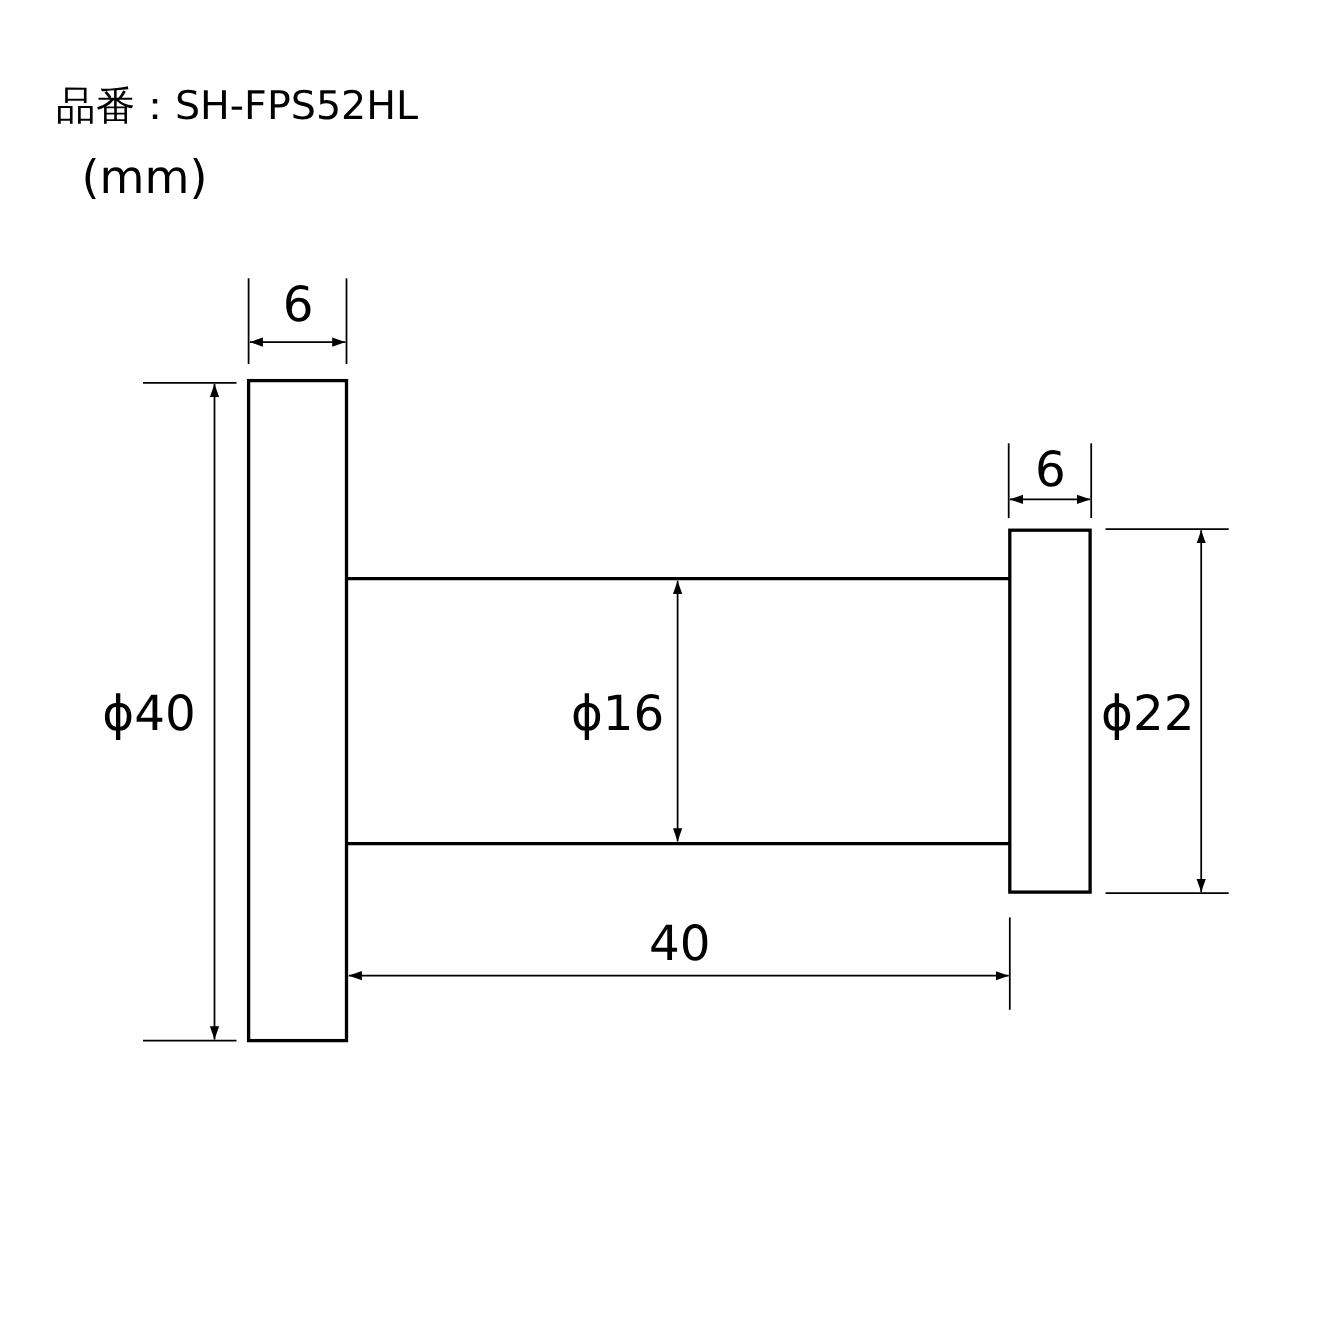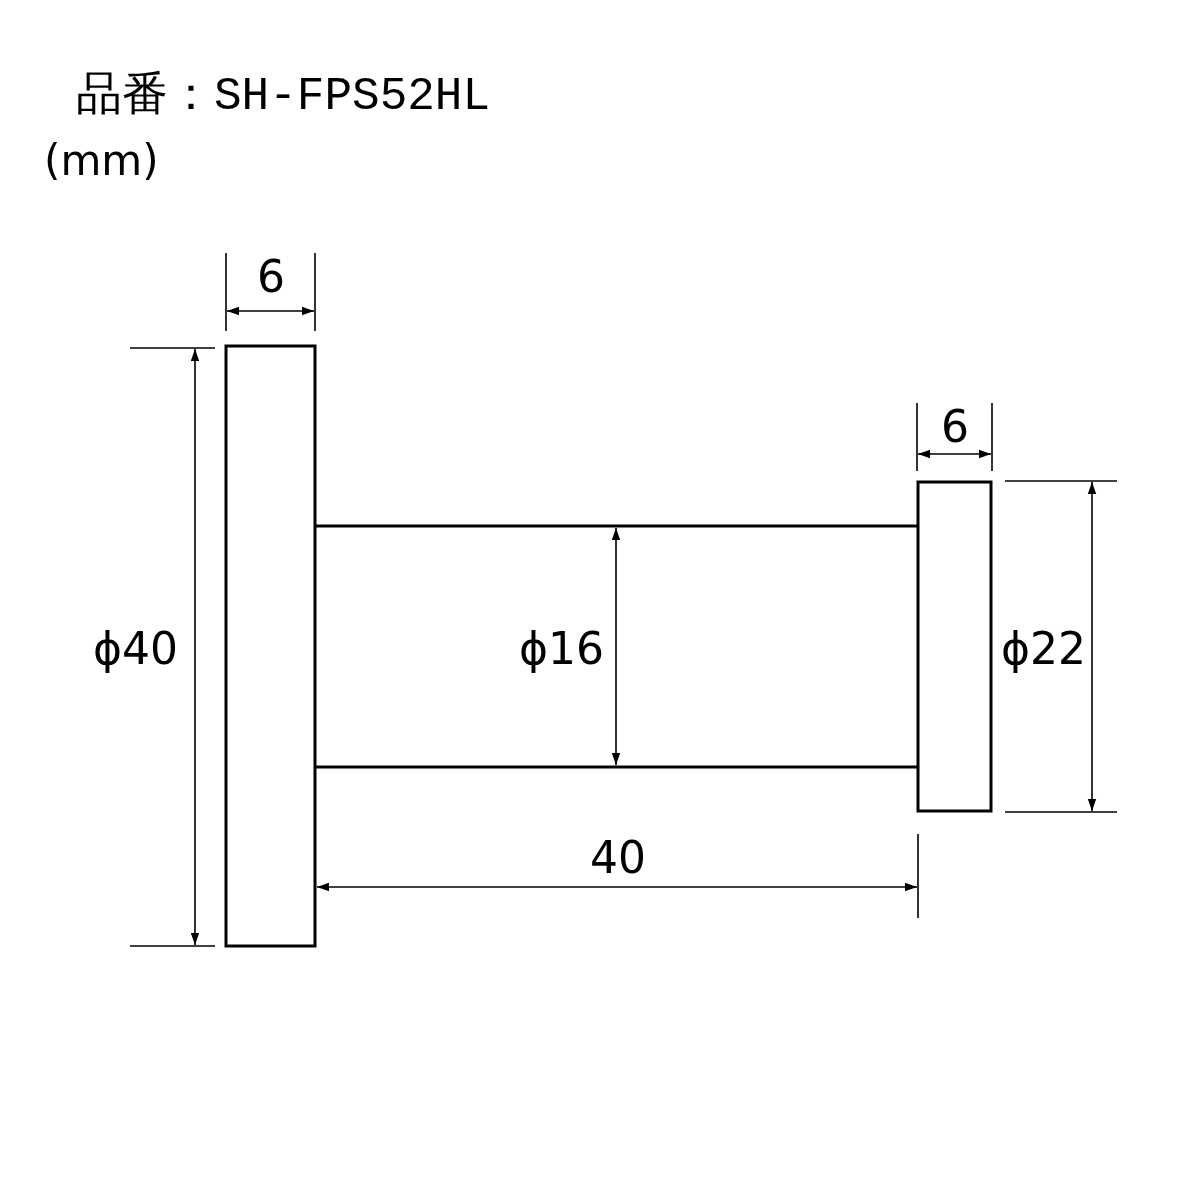--- a/index.html
+++ b/index.html
@@ -1,19 +1,19 @@
 <!DOCTYPE html>
 <html><head>
   <meta charset="utf-8">
   <style>
     html, body { margin: 0; padding: 0; background: #ffffff; }
     body { width: 1200px; height: 1200px; position: relative; overflow: hidden;
            font-family: "DejaVu Sans", "Liberation Sans", sans-serif; color: #000; }
-    .title { position: absolute; left: 76px; top: 72px; font-size: 46px; line-height: 50px; letter-spacing: 0px; font-family: Liberation Mono, monospace; }
-    .unit { position: absolute; left: 44px; top: 136px; font-size: 42px; line-height: 50px; }
+    .title { position: absolute; left: 51px; top: 72px; font-size: 36px; line-height: 50px; letter-spacing: 0px; }
+    .unit { position: absolute; left: 74px; top: 136px; font-size: 42px; line-height: 50px; }
     svg { position: absolute; left: 0; top: 0; }
     .dimtext { font-family: "DejaVu Sans", "Liberation Sans", sans-serif; font-size: 44px; fill: #000; }
   </style>
 </head>
 <body>
 
 <div class="title">品番：SH-FPS52HL</div>
 <div class="unit">(mm)</div>
 
 <svg width="1200" height="1200" viewBox="0 0 1200 1200">

